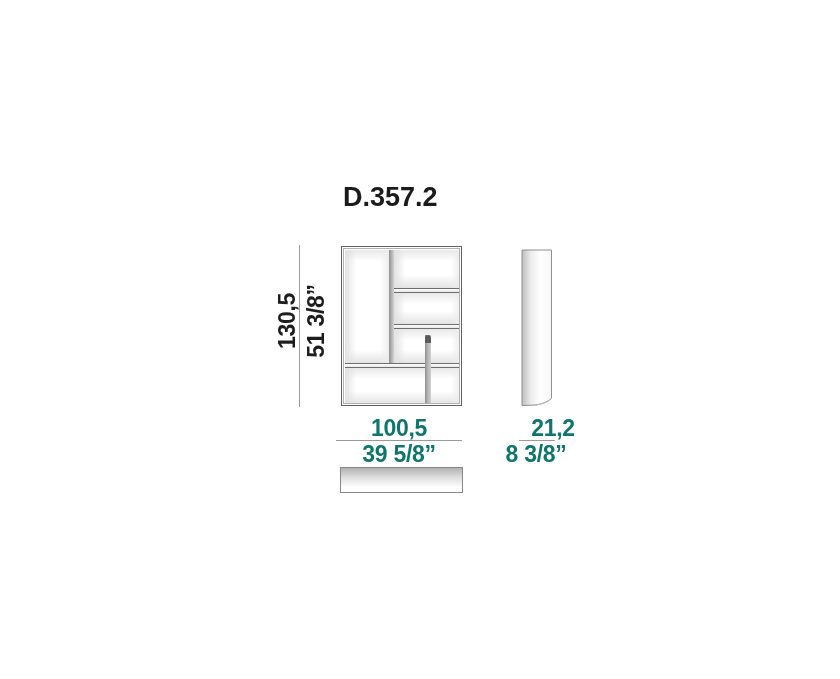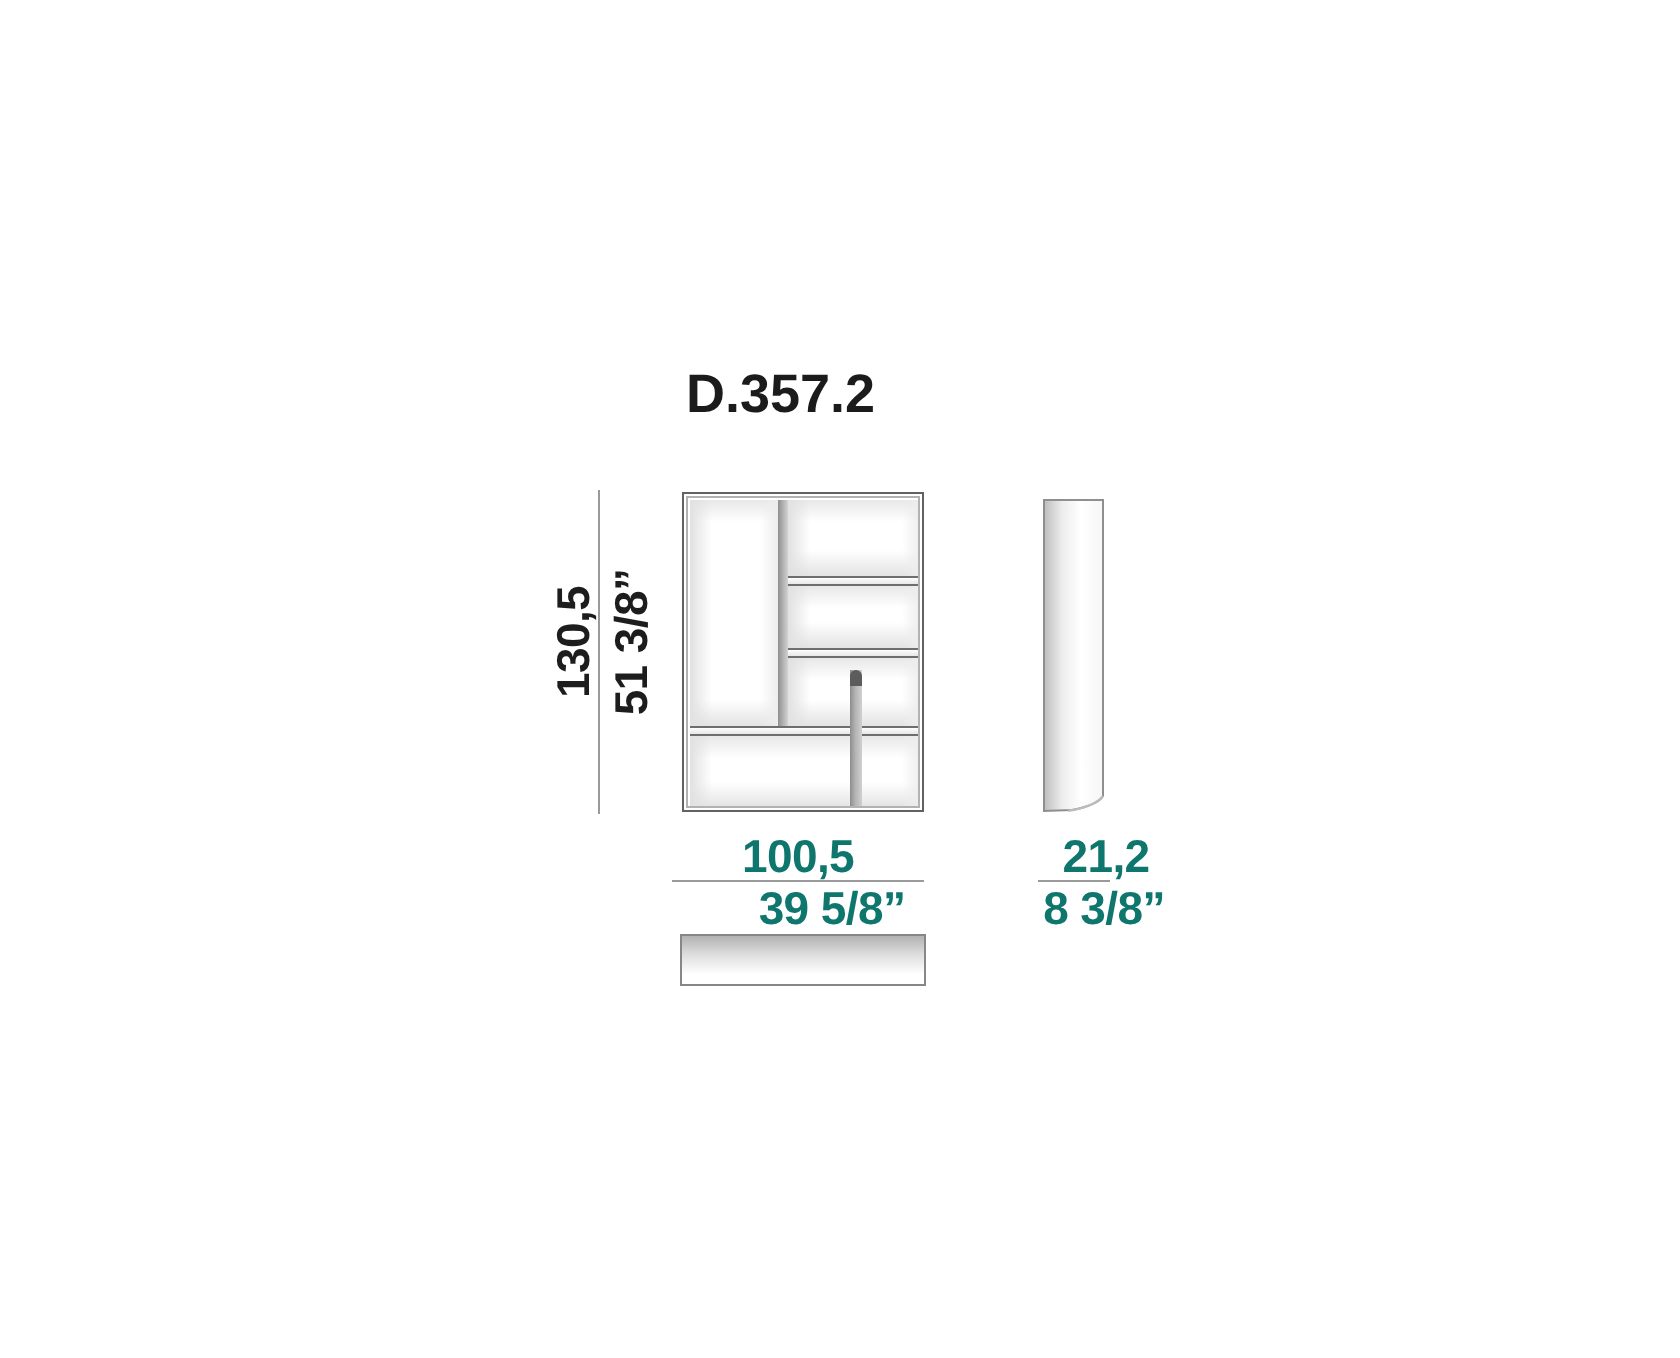--- a/index.html
+++ b/index.html
@@ -113,21 +113,21 @@
         <stop offset="0.62" stop-color="#ffffff"></stop>
         <stop offset="1" stop-color="#f6f6f6"></stop>
       </linearGradient>
     </defs>
     <path d="M1,1 L30.5,1 L30.5,149 Q28,153.5 15,156 L1,156.5 Z" fill="url(#sideGrad)" stroke="#8f8f8f" stroke-width="1"></path>
     <path d="M30.5,149 Q26,154.5 13,156.5" fill="none" stroke="#bdbdbd" stroke-width="1"></path>
   </svg>
 
   <div class="dim-text" style="left:399px;top:417px;">100,5</div>
   <div class="hairline-h" style="left:336px;top:440px;width:126px;"></div>
-  <div class="dim-text" style="left:416px;top:443px;">39 5/8”</div>
+  <div class="dim-text" style="left:399px;top:443px;">39 5/8”</div>
 
   <div class="dim-text" style="left:553px;top:417px;">21,2</div>
   <div class="hairline-h" style="left:519px;top:440px;width:36px;"></div>
-  <div class="dim-text" style="left:536px;top:443px;margin-left:16px;">8 3/8”</div>
+  <div class="dim-text" style="left:536px;top:443px;">8 3/8”</div>
 
   <div class="top-view"></div>
 
 </div>
 
 </body></html>

